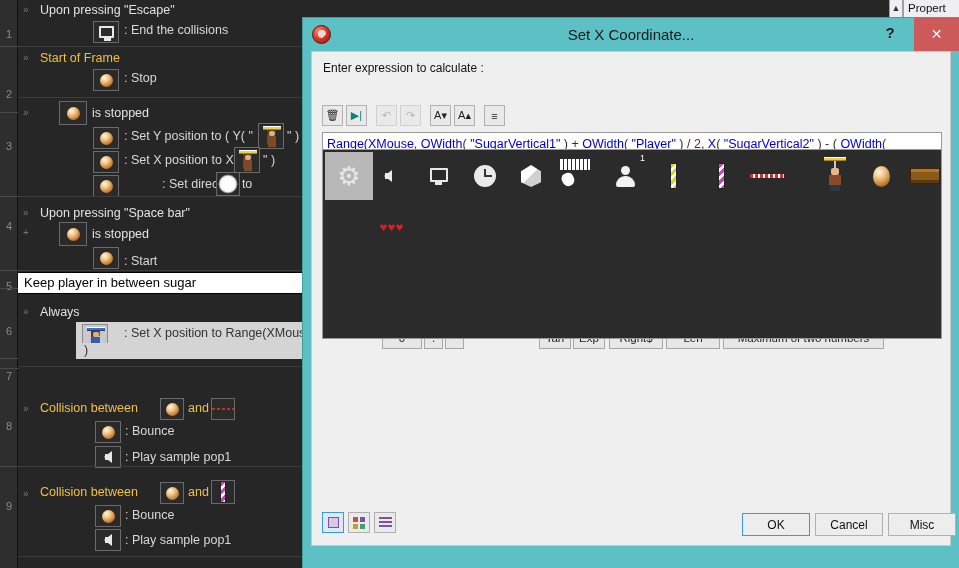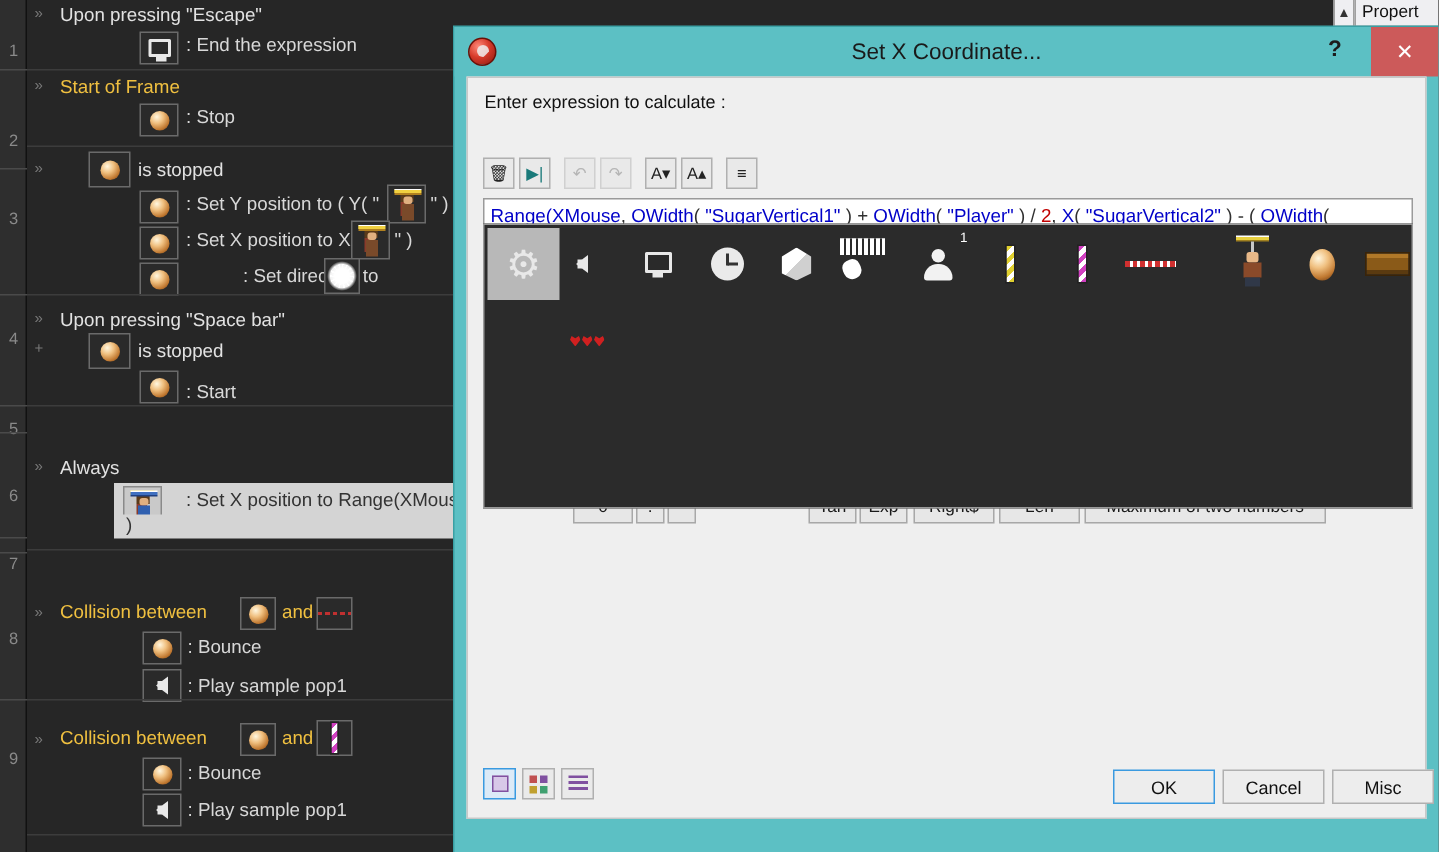--- a/index.html
+++ b/index.html
@@ -313,21 +313,21 @@
         <div class="gutter-sep" style="top:358px;"></div>
         <div class="gutter-sep" style="top:368px;"></div>
         <div class="gutter-sep" style="top:466px;"></div>
       </div>
     <div class="es-body">
         <div class="chev" style="left:5px;top:4px;">»</div>
         <div class="cond-line" style="left:22px;top:3px;">Upon pressing "Escape"</div>
         <div class="icon-box" style="left:75px;top:21px;width:26px;height:22px;">
           <div class="sprite-monitor"></div>
         </div>
-        <div class="act-line" style="left:106px;top:23px;">: End the expression</div>
+        <div class="act-line" style="left:106px;top:23px;">: End the collisions</div>
         <div class="row-sep" style="top:46px;"></div>
         <div class="chev" style="left:5px;top:52px;">»</div>
         <div class="cond-line yellow" style="left:22px;top:51px;">Start of Frame</div>
         <div class="icon-box" style="left:75px;top:69px;width:26px;height:22px;">
           <div class="sprite-ball"></div>
         </div>
         <div class="act-line" style="left:106px;top:71px;">: Stop</div>
         <div class="row-sep" style="top:97px;"></div>
         <div class="chev" style="left:5px;top:107px;">»</div>
         <div class="icon-box" style="left:41px;top:101px;width:28px;height:24px;">
@@ -371,20 +371,21 @@
         <div class="chev" style="left:5px;top:227px;">+</div>
         <div class="icon-box" style="left:41px;top:222px;width:28px;height:24px;">
           <div class="sprite-ball"></div>
         </div>
         <div class="cond-line" style="left:74px;top:227px;">is stopped</div>
         <div class="icon-box" style="left:75px;top:247px;width:26px;height:22px;">
           <div class="sprite-ball"></div>
         </div>
         <div class="act-line" style="left:106px;top:254px;text-align:center;">: Start</div>
         <div class="row-sep" style="top:270px;"></div>
+        <div class="group-header" style="left:0px;top:272px;">Keep player in between sugar</div>
         <div class="chev" style="left:5px;top:306px;">»</div>
         <div class="cond-line" style="left:22px;top:305px;">Always</div>
         <div class="act-line grey-bg" style="left:58px;top:322px;width:248px;height:36px;padding-left:48px;padding-top:4px;">: Set X position to Range(XMouse, O</div>
         <div class="icon-box light" style="left:64px;top:324px;width:26px;height:26px;">
           <div class="sprite-player sprite-player-blue" style="width:16px;height:20px;position:relative;">
             <div class="bar"></div>
             <div class="head"></div>
             <div class="body"></div>
           </div>
         </div>

